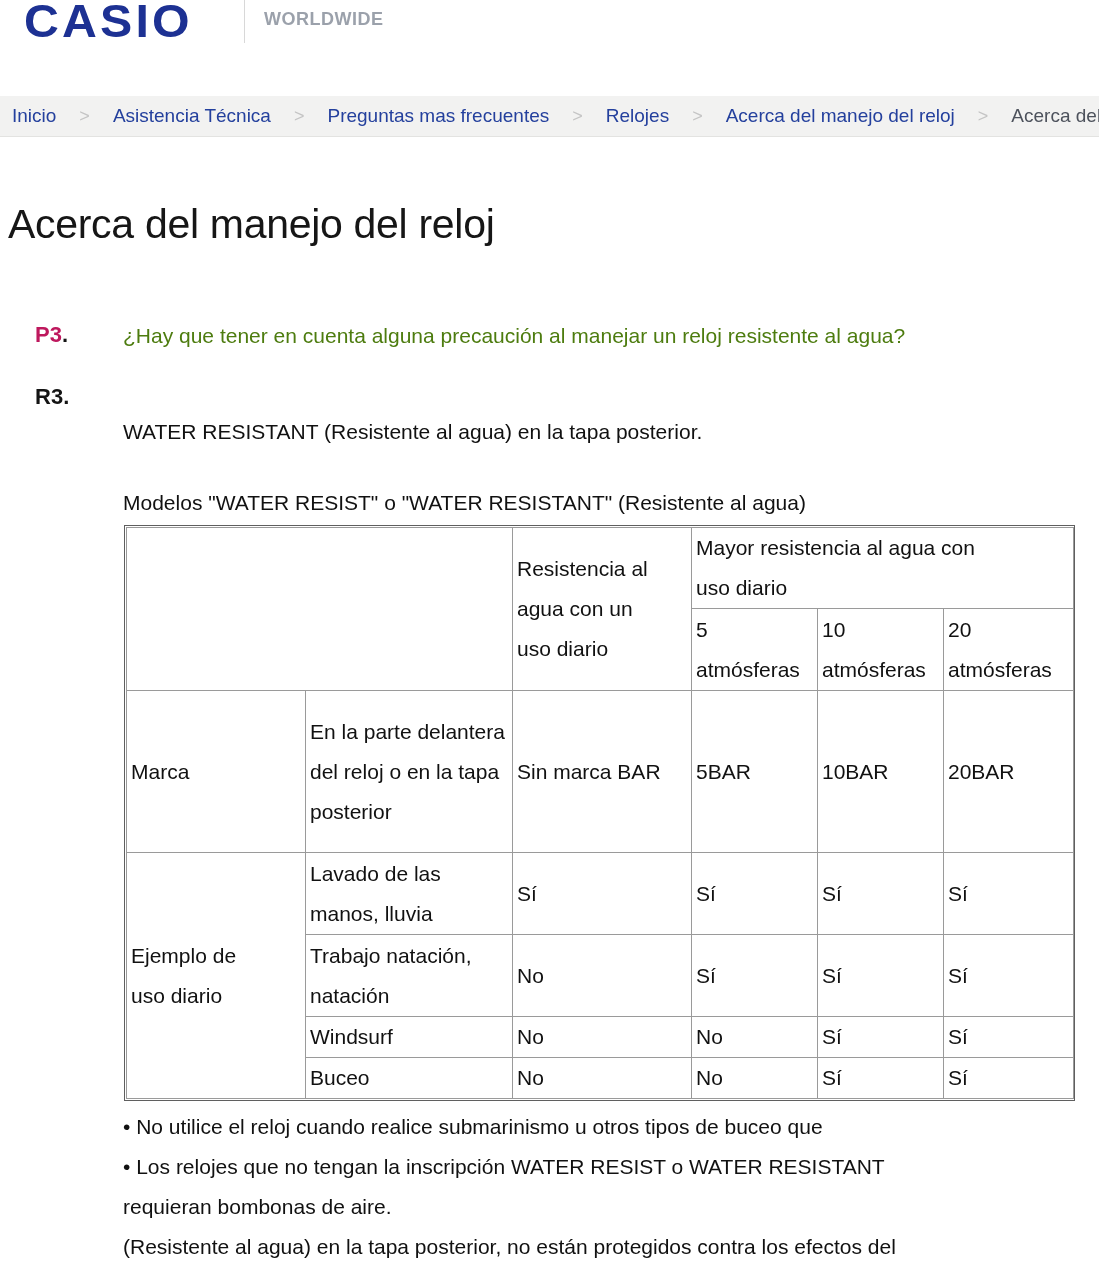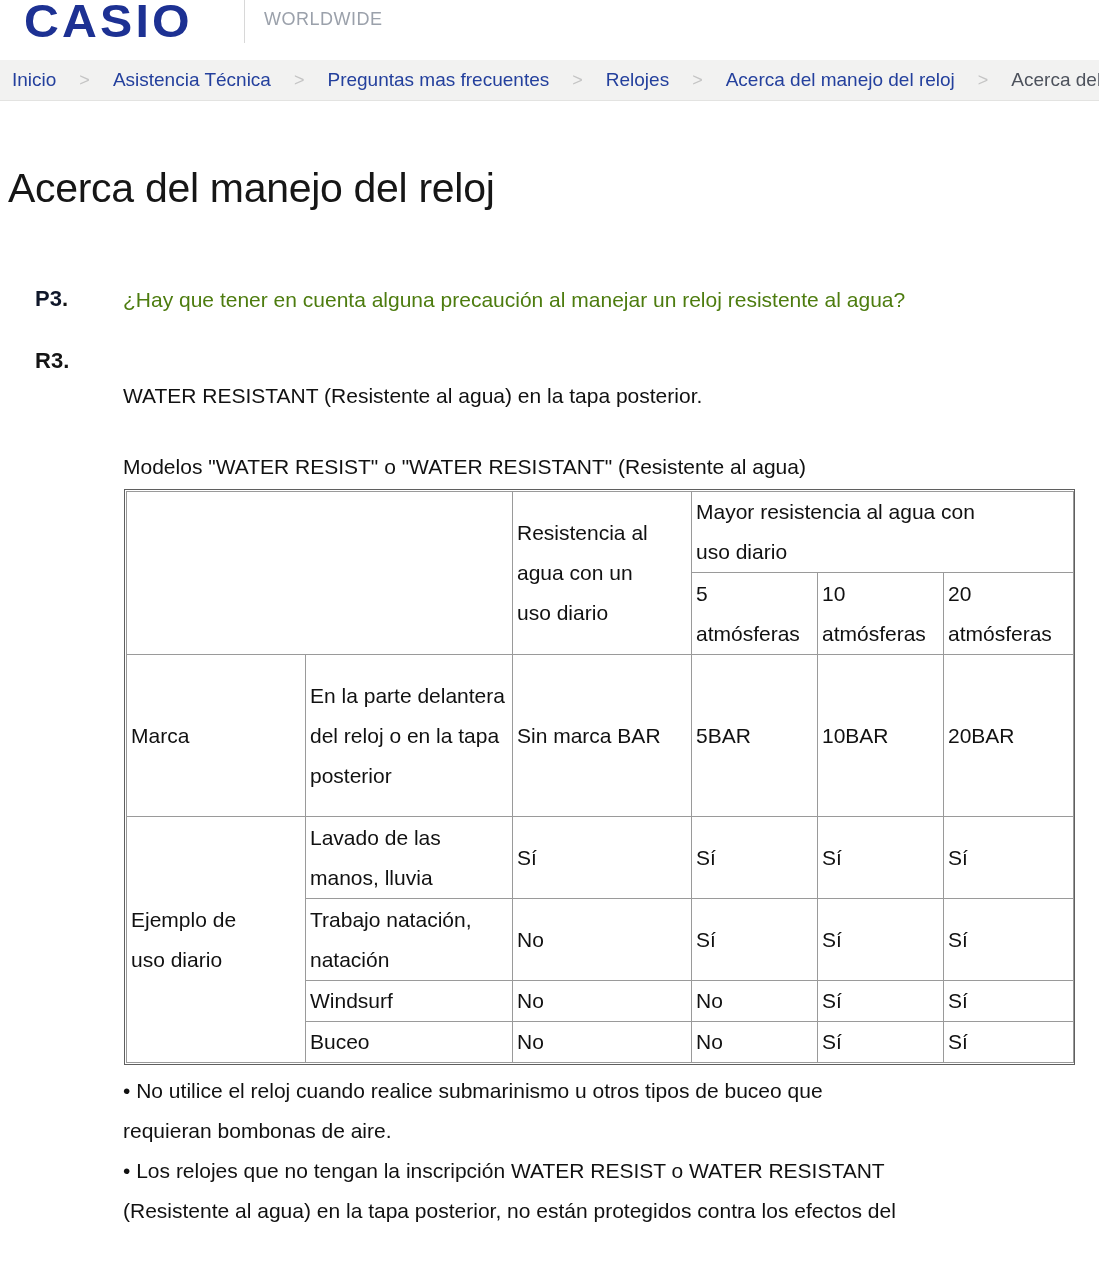--- a/index.html
+++ b/index.html
@@ -2,55 +2,55 @@
 <html><head>
 <meta charset="utf-8">
 <style>
   * { margin:0; padding:0; box-sizing:content-box; }
   html,body { background:#fff; }
   body {
     width:1099px; height:1280px; overflow:hidden; position:relative;
     font-family:"Liberation Sans", sans-serif; color:#141414;
   }
   
-  .site-header { position:relative; height:60px; background:#fff; }
+  .site-header { position:relative; height:96px; background:#fff; }
   .logo {
     position:absolute; left:24px; top:-6px;
     font-size:46px; font-weight:bold; letter-spacing:3px;
     color:#1d3193; transform:scaleX(1.05); transform-origin:left center;
     cursor:pointer;
   }
   .logo-divider {
     position:absolute; left:244px; top:0; height:43px;
     border-left:1px solid #d8d8d8;
   }
   .tagline {
     position:absolute; left:264px; top:9px;
-    font-size:18px; letter-spacing:0.5px; color:#9ba1ab; font-weight:400;
+    font-size:18px; letter-spacing:0.5px; color:#9ba1ab; font-weight:700;
   }
   
   .breadcrumb {
     height:40px; background:#f2f2f1; border-bottom:1px solid #e3e3e1;
     display:flex; align-items:center; padding-left:12px;
     white-space:nowrap; overflow:hidden; font-size:19px;
   }
   .crumb { color:#24409d; text-decoration:none; cursor:pointer; flex:none; }
   .crumb.current { color:#4d525c; cursor:default; }
   .crumb-sep { color:#c4c4c4; margin:0 23px; font-size:18px; flex:none; }
   
   .page-title {
     margin:64px 0 0 8px; font-size:41px; font-weight:400;
     letter-spacing:-0.3px; color:#161616;
   }
   
   .qa-row { display:flex; padding-left:35px; }
   .q-row { margin-top:74px; }
   .a-row { margin-top:36px; }
   .qa-label { width:88px; flex:none; font-size:22px; font-weight:bold; }
-  .q-label-code { color:#0f172a; }
+  .q-label-code { color:#be185d; }
   .q-text { font-size:21px; padding-top:2px; color:#4d7c0f; }
   .answer { margin:2px 0 0 123px; font-size:21px; line-height:40px; color:#111; }
   
   .table-caption { margin:39px 0 0 123px; font-size:21px; color:#111; }
   .resist-table-wrap {
     margin:10px 0 0 124px; width:947px;
     border:1px solid #5f5f5f; padding:1px; background:#fff;
   }
   table.resist {
     border-collapse:collapse; width:100%; table-layout:fixed;
@@ -172,16 +172,16 @@
     <td>No</td>
     <td>Sí</td>
     <td>Sí</td>
   </tr>
 </tbody>
     </table>
 </div>
 
 <div class="notes">
   <div>• No utilice el reloj cuando realice submarinismo u otros tipos de buceo que</div>
+  <div>• Los relojes que no tengan la inscripción WATER RESIST o WATER RESISTANT</div>
   <div>requieran bombonas de aire.</div>
-  <div>• Los relojes que no tengan la inscripción WATER RESIST o WATER RESISTANT</div>
   <div>(Resistente al agua) en la tapa posterior, no están protegidos contra los efectos del</div>
 </div>
 
 </body></html>

